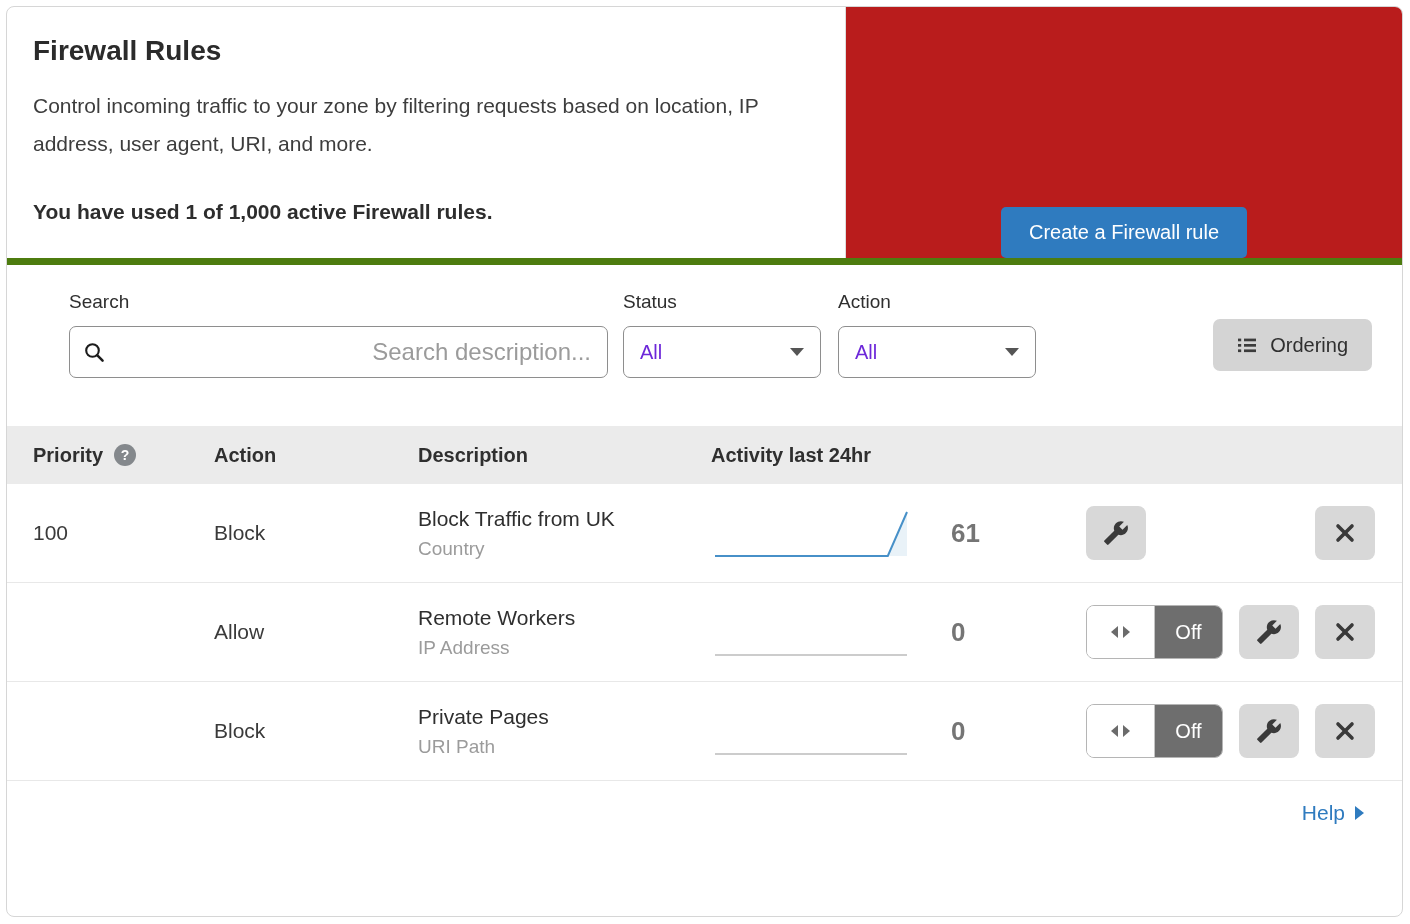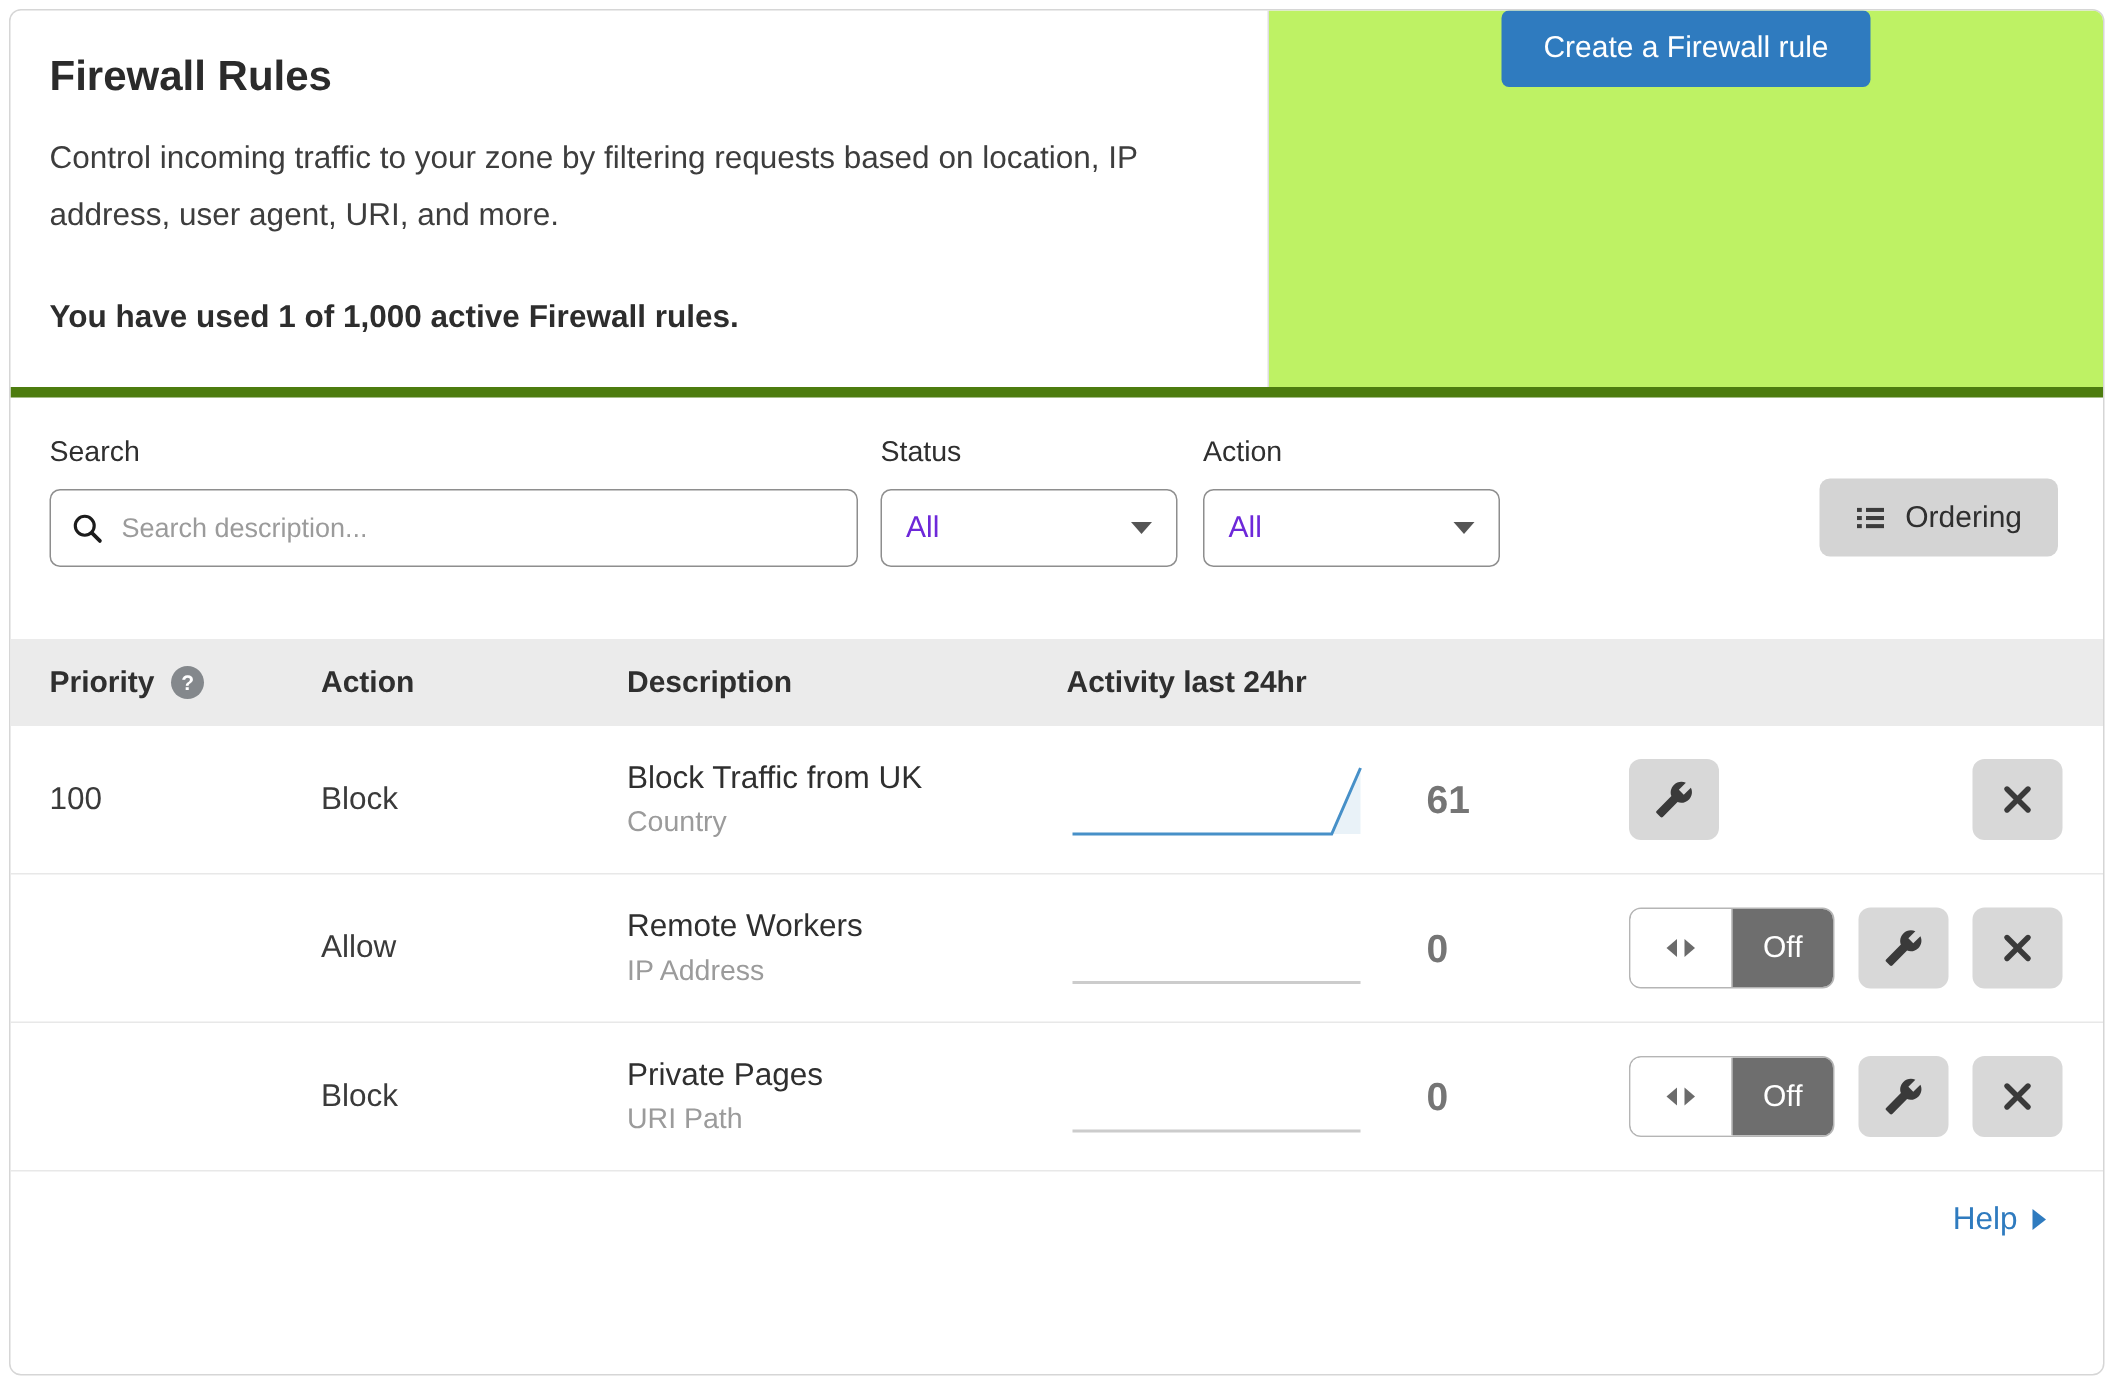--- a/index.html
+++ b/index.html
@@ -11,41 +11,41 @@
   }
   .card {
     margin: 6px; width: 1397px; height: 911px;
     border: 1px solid #d6d6d6; border-radius: 8px;
     background: #fff; overflow: hidden;
   }
 
   
   .hdr { display: flex; height: 258px; border-bottom: 7px solid #4d7c0f; }
   .hdr-left { width: 839px; padding: 28px 30px 0 26px; border-right: 1px solid #ddd; }
-  .hdr-right { flex: 1; background: #bef264; display: flex; align-items: flex-start; justify-content: center; }
+  .hdr-right { flex: 1; background: #b91c1c; display: flex; align-items: flex-end; justify-content: center; }
   .page-title { margin: 0; font-size: 28px; font-weight: bold; color: #2b2b2b; }
   .page-desc { margin: 20px 0 0; font-size: 21px; line-height: 38px; color: #3d3d3d; max-width: 775px; }
   .usage-note { margin: 37px 0 0; font-size: 21px; font-weight: bold; color: #2d2d2d; }
   .btn-primary {
     background: #2f7bbf; color: #fff; border: none; border-radius: 5px;
     font-family: inherit; font-size: 20px; padding: 14px 28px; cursor: pointer;
   }
 
   
   .filters { display: flex; align-items: flex-start; padding: 26px 30px 0 26px; height: 161px; }
   .fgroup { display: flex; flex-direction: column; }
   .flabel { font-size: 19px; color: #2f2f2f; margin-bottom: 13px; }
-  .search-group { width: 539px; }
+  .search-group { width: 539px; margin-left: 36px; }
   .search-box {
     display: flex; align-items: center; height: 52px;
     border: 1px solid #8e8e8e; border-radius: 7px; padding: 0 14px; background: #fff;
   }
   .search-box input {
     border: none; outline: none; flex: 1; margin-left: 10px;
-    font-family: inherit; font-size: 18px; color: #333; background: transparent;
+    font-family: inherit; font-size: 24px; color: #333; background: transparent; text-align: right;
   }
   .search-box input::placeholder { color: #9b9b9b; }
   .select {
     width: 198px; height: 52px; border: 1px solid #8e8e8e; border-radius: 7px;
     display: flex; align-items: center; justify-content: space-between;
     padding: 0 16px; font-size: 20px; color: #6d28d9; background: #fff; cursor: pointer;
   }
   .caret { width: 0; height: 0; border-left: 7px solid transparent; border-right: 7px solid transparent; border-top: 8px solid #555; }
   .status-group { margin-left: 15px; }
   .action-group { margin-left: 17px; }

